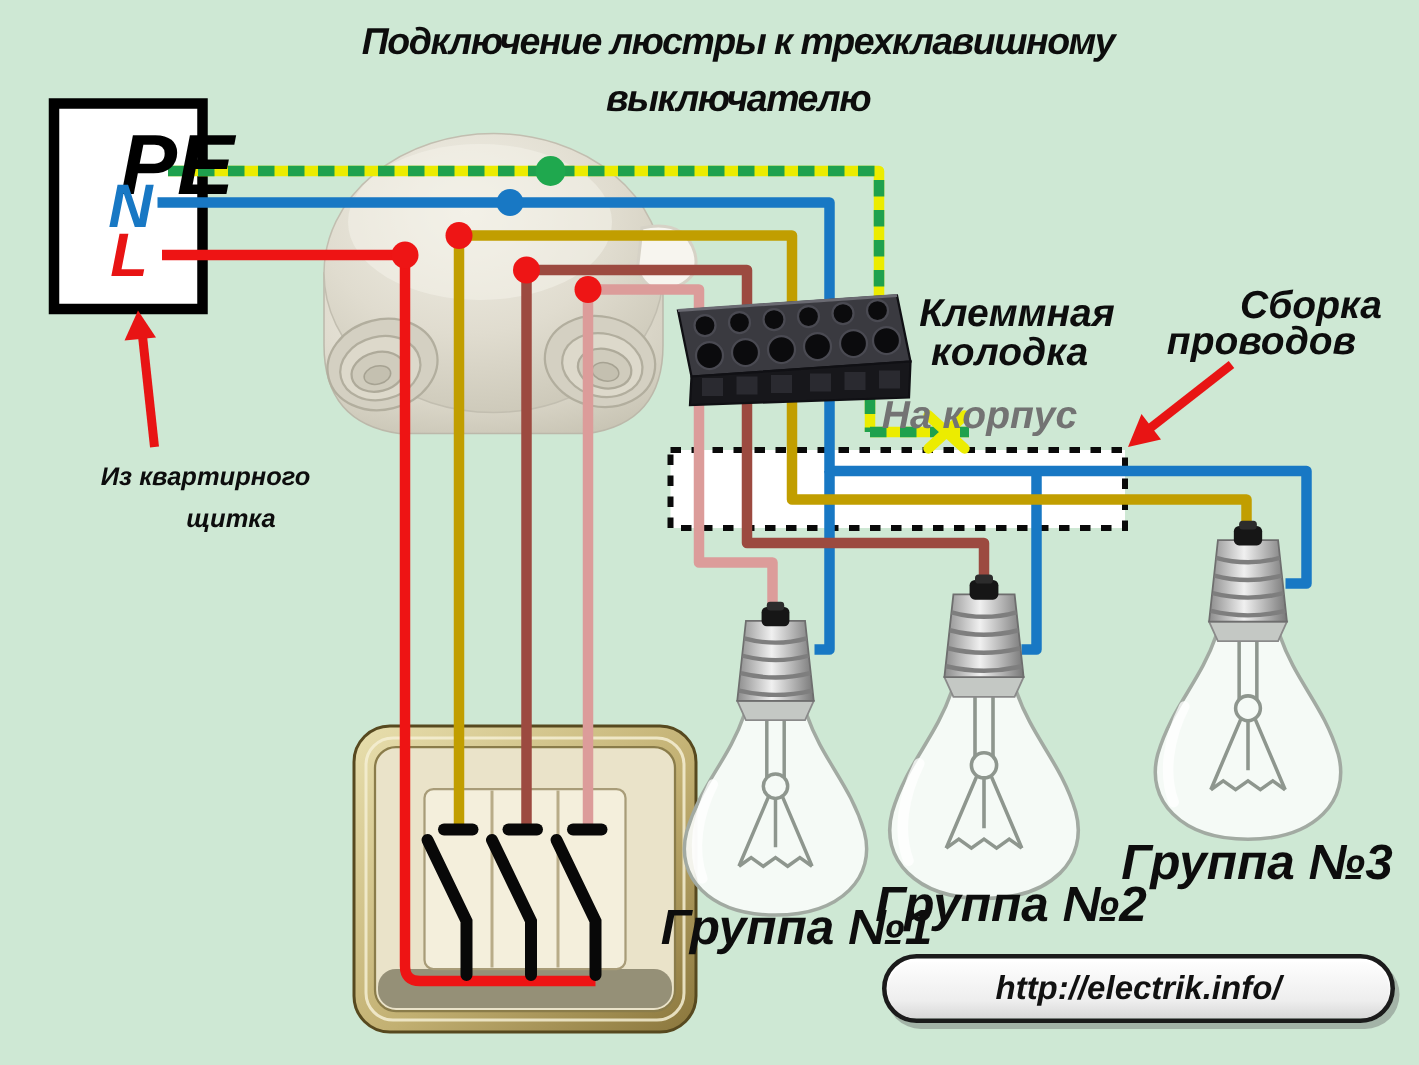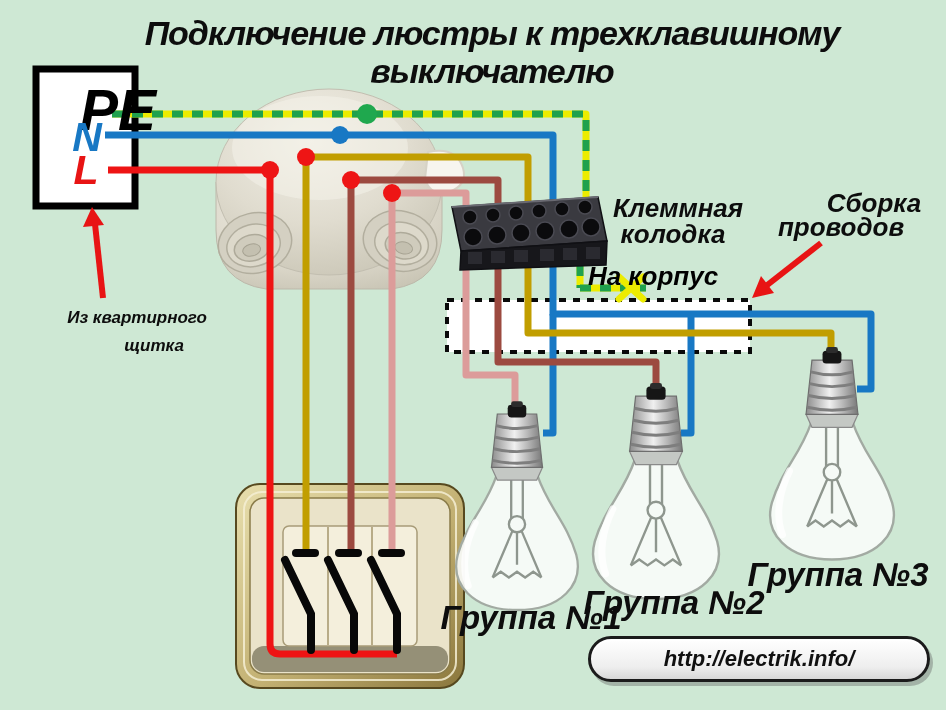--- a/index.html
+++ b/index.html
@@ -5,28 +5,28 @@
   html,body{margin:0;padding:0;}
   .stage{
     position:relative;width:946px;height:710px;background:#cee8d4;
     font-family:"Liberation Sans",sans-serif;overflow:hidden;
   }
   .stage svg{position:absolute;left:0;top:0;}
   .lbl{
     position:absolute;transform:translateX(-50%);
     font-weight:bold;font-style:italic;color:#0d0d0d;white-space:nowrap;line-height:1;
   }
-  .title{font-size:34px;letter-spacing:-1px;}
+  .title{font-size:25px;letter-spacing:-1px;}
   .pe{font-size:57px;color:#000;margin-left:36px;}
   .nn{font-size:41px;color:#1878c4;}
   .ll{font-size:41px;color:#e81414;}
   .cap{font-size:17px;}
   .cap26{font-size:26px;}
   .grp{font-size:33px;}
-  .green{color:#000000;}
+  .green{color:#737373;}
   .badge{
     position:absolute;left:588px;top:636px;width:336px;height:40px;
     background:linear-gradient(#ffffff,#eeeeee 70%,#d8d8d8);
     border:3px solid #1b1b1b;border-radius:23px;
     box-shadow:3px 4px 0 #a3b3a7, inset 0 2px 2px #ffffff;
     display:flex;align-items:center;justify-content:center;
   }
   .badge span{font-weight:bold;font-style:italic;font-size:22px;color:#111;}
 </style>
 </head>

